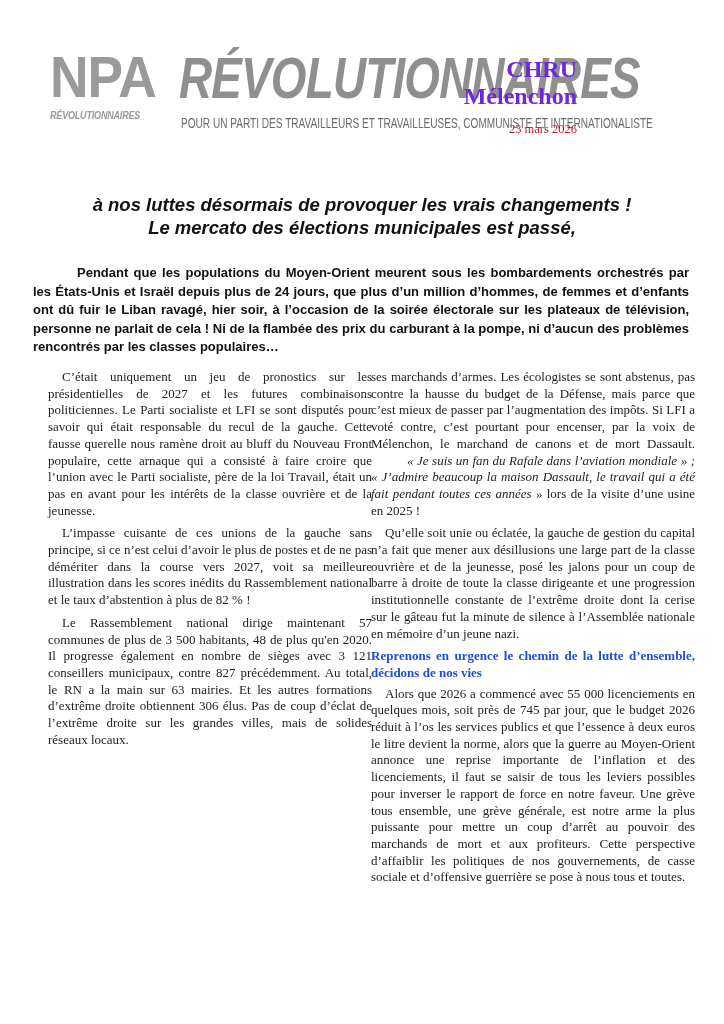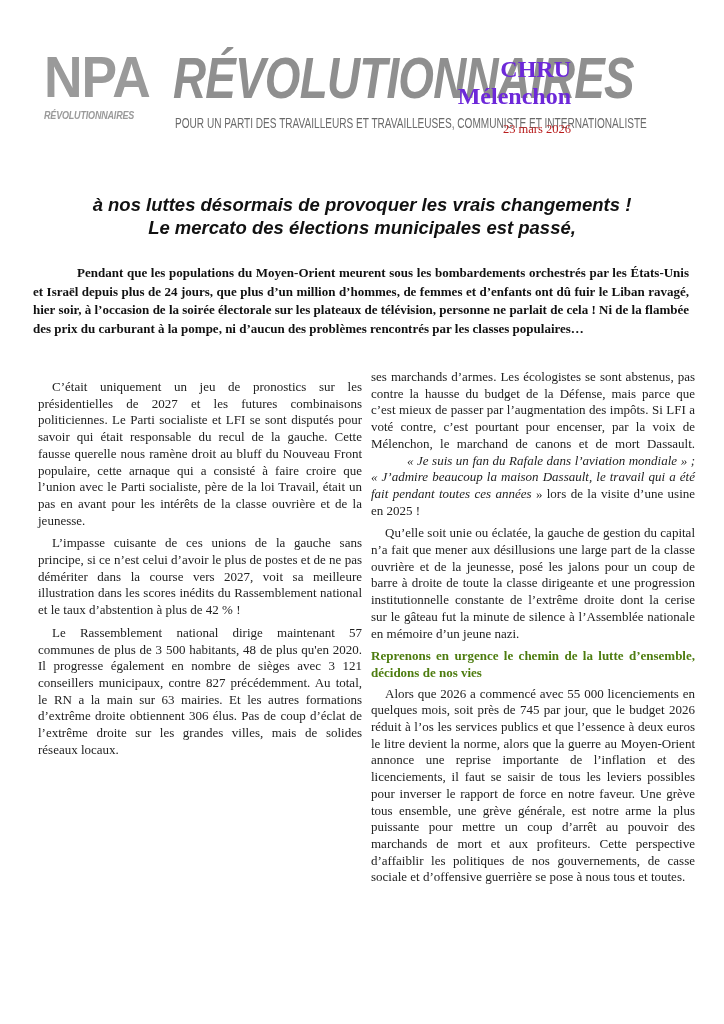--- a/index.html
+++ b/index.html
@@ -1,21 +1,21 @@
 <!DOCTYPE html>
 <html><head>
   <meta charset="utf-8">
   <style>
     html, body { margin: 0; padding: 0; background: #ffffff; }
     body {
       width: 724px; height: 1024px; position: relative; overflow: hidden;
       color: #1a1a1a;
       font-family: "Liberation Serif", "DejaVu Serif", serif;
     }
-    .masthead { position: absolute; left: 10px; top: 0; width: 589px; height: 160px; }
+    .masthead { position: absolute; left: 16px; top: 0; width: 589px; height: 160px; }
     .npa-logo { position: absolute; left: 34px; top: 52px; width: 115px; }
     .npa-big {
       font-family: "Liberation Sans", "DejaVu Sans", sans-serif;
       font-weight: bold; font-size: 58px; line-height: 50px; color: #9a9a9a;
       letter-spacing: -1px; transform: scaleX(0.92); transform-origin: left;
       white-space: nowrap;
     }
     .npa-small {
       font-family: "Liberation Sans", "DejaVu Sans", sans-serif;
       font-weight: bold; font-style: italic; font-size: 10px; color: #9a9a9a;
@@ -45,36 +45,36 @@
       font-size: 12.5px; color: #b91c1c; margin-top: 12px;
     }
     .headline {
       position: absolute; left: 0; top: 193px; width: 724px; text-align: center;
       font-family: "Liberation Sans", "DejaVu Sans", sans-serif;
       font-weight: bold; font-style: italic; font-size: 18.5px; line-height: 23px;
       color: #111;
     }
     .chapo {
       position: absolute; left: 33px; top: 264px; width: 656px;
-      font-family: Liberation Serif, serif;
+      font-family: Liberation Sans, sans-serif;
       font-weight: bold; font-size: 13px; line-height: 18.5px;
       text-align: justify; text-indent: 44px; color: #111;
     }
     .column {
       position: absolute; top: 369px; width: 324px;
       font-family: "Liberation Serif", "DejaVu Serif", serif;
       font-size: 13px; line-height: 16.7px; color: #222;
     }
-    .col-left { left: 38px; margin-top: 10px; }
+    .col-left { left: 48px; }
     .col-right { left: 371px; }
     .column p { margin: 0 0 6px 0; text-align: justify; text-indent: 14px; }
     .column p.no-indent { text-indent: 0; }
     .column h3 {
       margin: 0 0 4px 0; font-size: 13px; line-height: 16.7px; font-weight: bold;
-      text-align: justify; color: #4d7c0f;
+      text-align: justify; color: #1d4ed8;
     }
     .column em { font-style: italic; margin-left: 36px; }
   </style>
 </head>
 <body>
 
 <header class="masthead">
   <div class="npa-logo">
     <div class="npa-big">NPA</div>
     <div class="npa-small">RÉVOLUTIONNAIRES</div>
@@ -90,21 +90,21 @@
 
 <h1 class="headline" style="margin:0;">
   <div>à nos luttes désormais de provoquer les vrais changements !</div>
   <div>Le mercato des élections municipales est passé,</div>
 </h1>
 
 <p class="chapo" style="margin:0;">Pendant que les populations du Moyen-Orient meurent sous les bombardements orchestrés par les États-Unis et Israël depuis plus de 24 jours, que plus d’un million d’hommes, de femmes et d’enfants ont dû fuir le Liban ravagé, hier soir, à l’occasion de la soirée électorale sur les plateaux de télévision, personne ne parlait de cela ! Ni de la flambée des prix du carburant à la pompe, ni d’aucun des problèmes rencontrés par les classes populaires…</p>
 
 <section class="column col-left">
   <p>C’était uniquement un jeu de pronostics sur les présidentielles de 2027 et les futures combinaisons politiciennes. Le Parti socialiste et LFI se sont disputés pour savoir qui était responsable du recul de la gauche. Cette fausse querelle nous ramène droit au bluff du Nouveau Front populaire, cette arnaque qui a consisté à faire croire que l’union avec le Parti socialiste, père de la loi Travail, était un pas en avant pour les intérêts de la classe ouvrière et de la jeunesse.</p>
-  <p>L’impasse cuisante de ces unions de la gauche sans principe, si ce n’est celui d’avoir le plus de postes et de ne pas démériter dans la course vers 2027, voit sa meilleure illustration dans les scores inédits du Rassemblement national et le taux d’abstention à plus de 42 % !</p>
+  <p>L’impasse cuisante de ces unions de la gauche sans principe, si ce n’est celui d’avoir le plus de postes et de ne pas démériter dans la course vers 2027, voit sa meilleure illustration dans les scores inédits du Rassemblement national et le taux d’abstention à plus de 82 % !</p>
   <p>Le Rassemblement national dirige maintenant 57 communes de plus de 3 500 habitants, 48 de plus qu'en 2020. Il progresse également en nombre de sièges avec 3 121 conseillers municipaux, contre 827 précédemment. Au total, le RN a la main sur 63 mairies. Et les autres formations d’extrême droite obtiennent 306 élus. Pas de coup d’éclat de l’extrême droite sur les grandes villes, mais de solides réseaux locaux.</p>
 </section>
 
 <section class="column col-right">
   <p class="no-indent"><span>ses marchands d’armes. Les écologistes se sont abstenus, pas contre la hausse du budget de la Défense, mais parce que c’est mieux de passer par l’augmentation des impôts. Si LFI  a voté contre, c’est pourtant pour encenser, par la voix de Mélenchon, le marchand  de canons et de mort Dassault. </span><em>« Je suis un fan du Rafale dans l’aviation mondiale » ; « J’admire beaucoup la maison Dassault, le travail qui a été fait pendant toutes ces années</em><span> » lors de la visite d’une usine en 2025 !</span></p>
   <p>Qu’elle soit unie ou éclatée, la gauche de gestion du capital n’a fait que mener aux désillusions une large part de la classe ouvrière et de la jeunesse, posé les jalons pour un coup de barre à droite de toute la classe dirigeante et une progression institutionnelle constante de l’extrême droite dont la cerise sur le gâteau fut la minute de silence à l’Assemblée nationale en mémoire d’un jeune nazi.</p>
   <h3>Reprenons en urgence le chemin de la lutte d’ensemble, décidons de nos vies</h3>
   <p>Alors que 2026 a commencé avec 55 000 licenciements en quelques mois, soit près de 745 par jour, que le budget 2026 réduit à l’os les services publics et que l’essence à deux euros le litre devient la norme, alors que la guerre au Moyen-Orient annonce une reprise importante de l’inflation et des licenciements, il faut se saisir de tous les leviers possibles pour inverser le rapport de force en notre faveur. Une grève tous ensemble, une grève générale, est notre arme la plus puissante pour mettre un coup d’arrêt au pouvoir des marchands de mort et aux profiteurs. Cette perspective d’affaiblir les politiques de nos gouvernements, de casse sociale et d’offensive guerrière se pose à nous tous et toutes.</p>
 </section>
 

